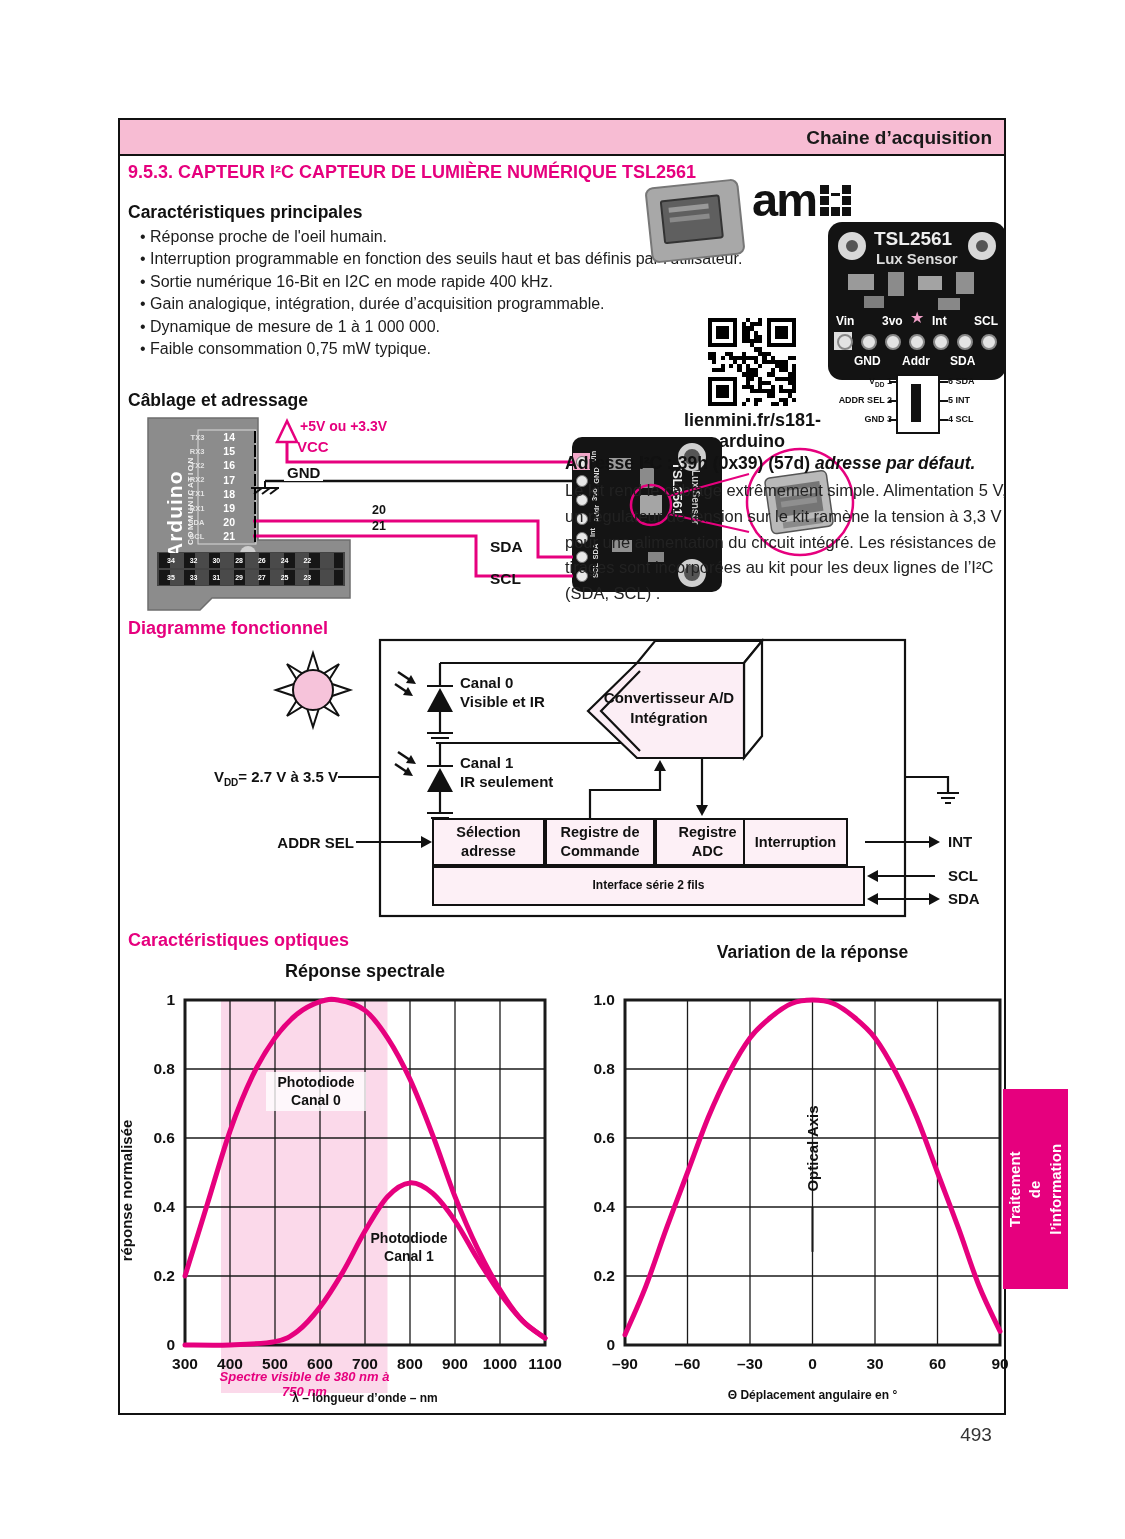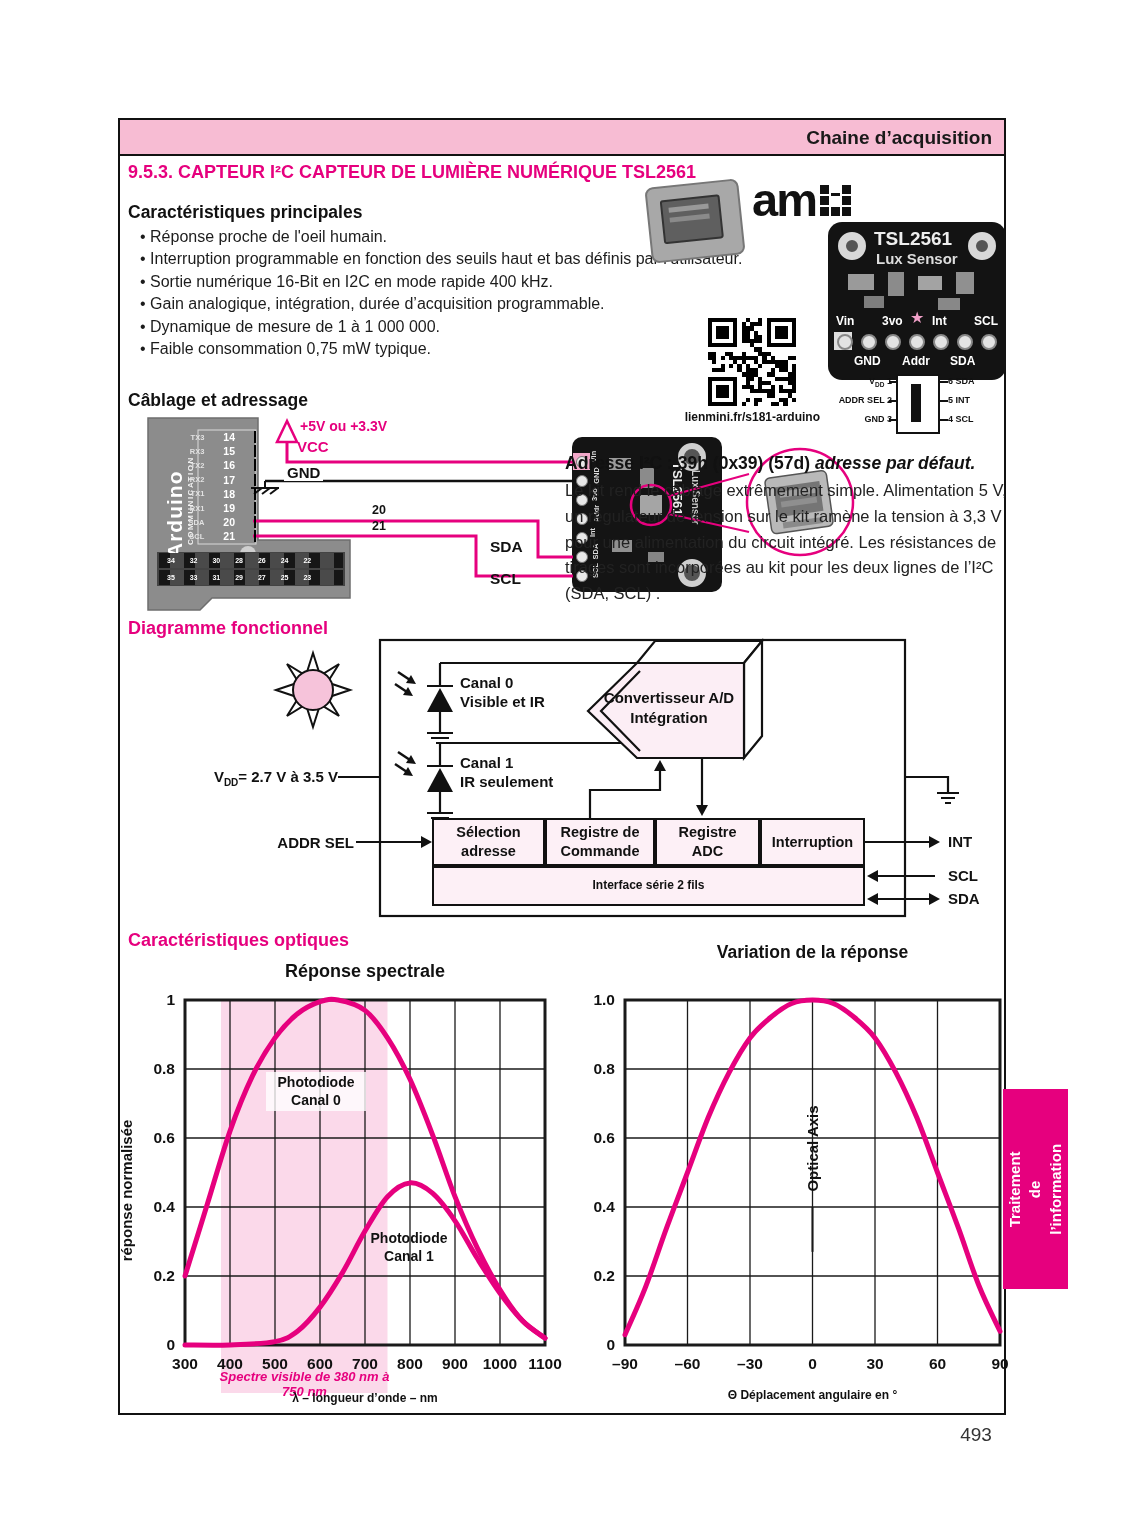--- a/index.html
+++ b/index.html
@@ -243,21 +243,21 @@
       <rect x="0" y="0" width="7" height="7" fill="#000"></rect>
       <rect x="1" y="1" width="5" height="5" fill="#fff"></rect>
       <rect x="2" y="2" width="3" height="3" fill="#000"></rect>
       <rect x="14" y="0" width="7" height="7" fill="#000"></rect>
       <rect x="15" y="1" width="5" height="5" fill="#fff"></rect>
       <rect x="16" y="2" width="3" height="3" fill="#000"></rect>
       <rect x="0" y="14" width="7" height="7" fill="#000"></rect>
       <rect x="1" y="15" width="5" height="5" fill="#fff"></rect>
       <rect x="2" y="16" width="3" height="3" fill="#000"></rect>
     </svg>
-  <div class="abs" style="left:684px;top:410px;width:136px;text-align:right;font-weight:bold;font-size:12px;">lienmini.fr/s181-arduino</div>
+  <div class="abs" style="left:684px;top:410px;width:136px;text-align:center;font-weight:bold;font-size:18px;">lienmini.fr/s181-arduino</div>
 
   <div class="abs" style="left:830px;top:372px;width:178px;height:66px;">
     <div class="abs" style="left:66px;top:2px;width:44px;height:60px;border:2.5px solid #111;background:#fff;box-sizing:border-box;">
       <div class="abs" style="left:13px;top:8px;width:10px;height:38px;background:#111;"></div>
     </div>
     <div class="abs" style="left:0px;top:0px;width:62px;text-align:right;">
       <div class="pt-row"><span>V</span><sub style="font-size:6.5px;">DD</sub> <span>1</span></div>
       <div class="pt-row"><span>ADDR SEL</span> <span>2</span></div>
       <div class="pt-row"><span>GND</span> <span>3</span></div>
     </div>
@@ -471,21 +471,21 @@
     <div>adresse</div>
   </div>
   <div class="abs blk" style="left:545px;top:818px;width:110px;height:48px;">
     <div>Registre de</div>
     <div>Commande</div>
   </div>
   <div class="abs blk" style="left:655px;top:818px;width:105px;height:48px;">
     <div>Registre</div>
     <div>ADC</div>
   </div>
-  <div class="abs blk" style="left:760px;top:818px;width:105px;height:48px;">
+  <div class="abs blk" style="left:743px;top:818px;width:105px;height:48px;">
     <div>Interruption</div>
   </div>
   <div class="abs blk" style="left:432px;top:866px;width:433px;height:40px;font-size:12px;">Interface série 2 fils</div>
   <div class="abs outlbl" style="left:948px;top:833px;">INT</div>
   <div class="abs outlbl" style="left:948px;top:867px;">SCL</div>
   <div class="abs outlbl" style="left:948px;top:890px;">SDA</div>
 
   <div class="abs h1 mag" style="left:128px;top:930px;">Caractéristiques optiques</div>
 
   <div class="abs charttitle" style="left:185px;top:961px;width:360px;">Réponse spectrale</div>

